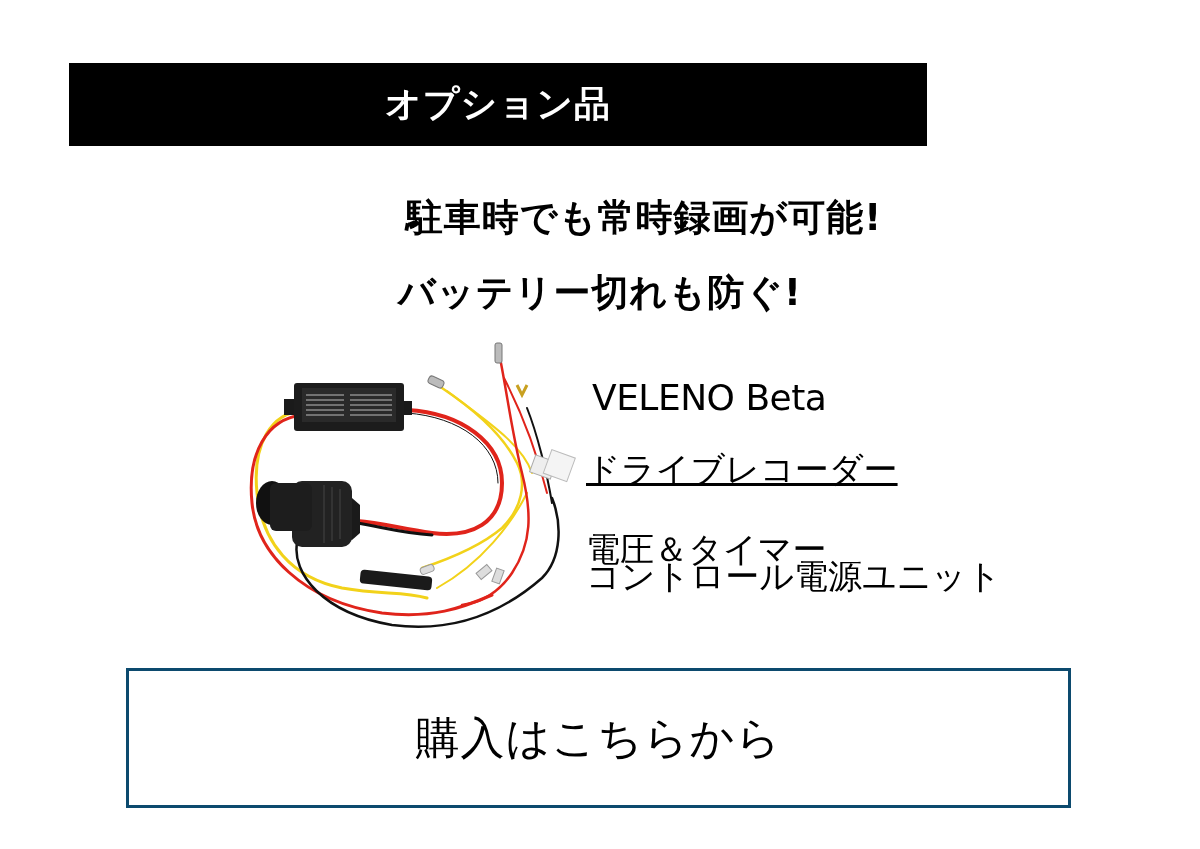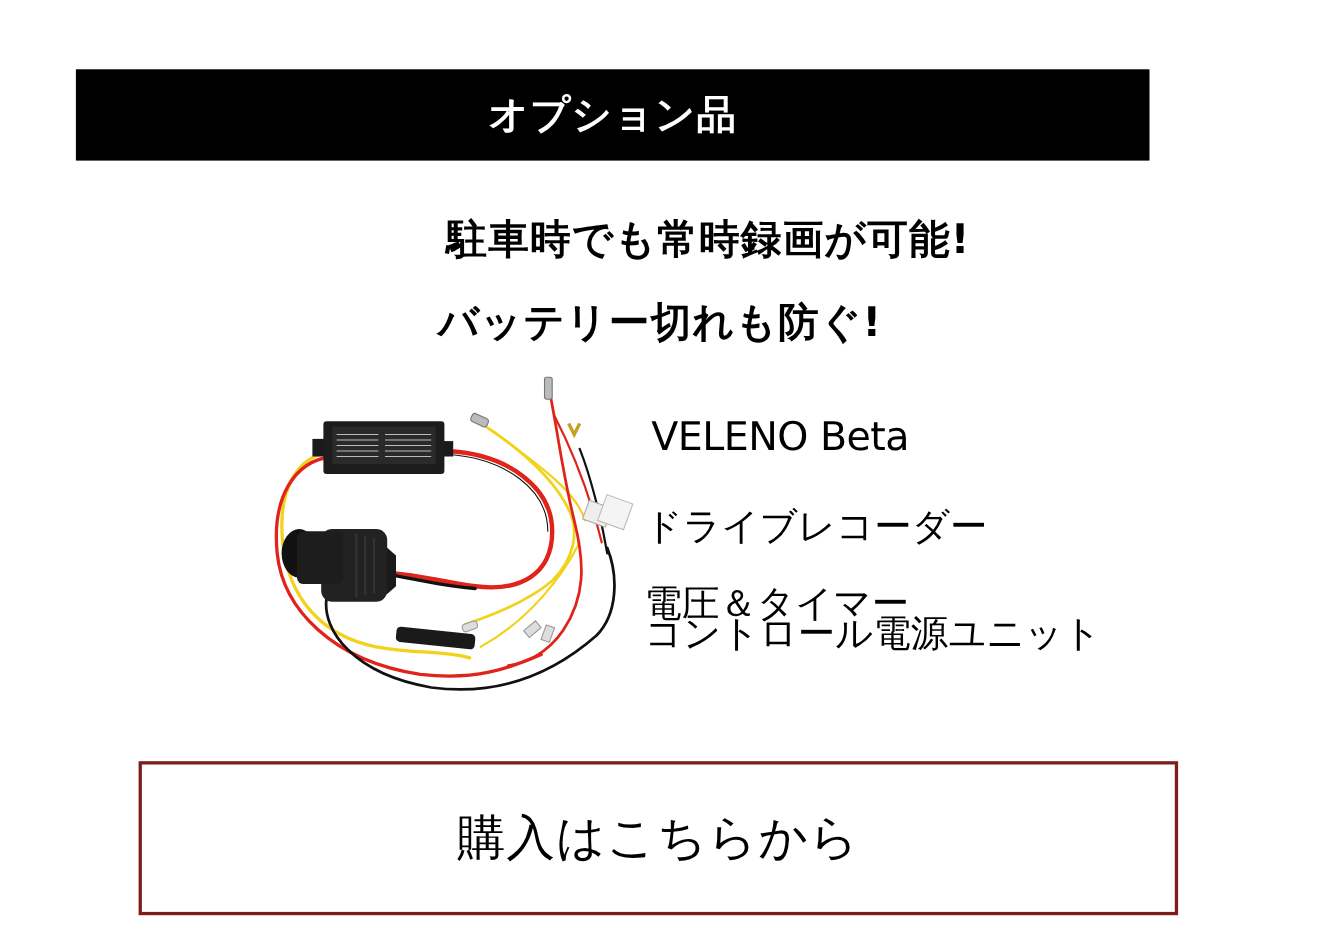--- a/index.html
+++ b/index.html
@@ -12,21 +12,21 @@
       height: 849px;
       position: relative;
       overflow: hidden;
       font-family: "DejaVu Sans", "Liberation Sans", sans-serif;
       color: #000;
     }
     .header-bar {
       position: absolute;
       left: 69px;
       top: 63px;
-      width: 976px;
+      width: 858px;
       height: 83px;
       background: #000000;
       display: flex;
       align-items: center;
       justify-content: center;
     }
     .header-title {
       color: #ffffff;
       font-size: 36px;
       font-weight: bold;
@@ -60,37 +60,36 @@
       line-height: 1;
       letter-spacing: -0.5px;
     }
     .product-desc {
       position: absolute;
       left: 586px;
       font-size: 34px;
       line-height: 1;
       letter-spacing: 0px;
     }
-    .product-desc.d1 { top: 462px; }
+    .product-desc.d1 { top: 452px; text-decoration: underline; }
     .product-desc.d2 { top: 532px; }
     .product-desc.d3 { top: 559px; text-align: center; }
 
     .buy-button {
       position: absolute;
       left: 126px;
       top: 668px;
       width: 939px;
       height: 134px;
-      border: 3px solid #7f1d1d;
+      border: 3px solid #0c4a6e;
       background: #fff;
       display: flex;
       align-items: center;
       justify-content: center;
       cursor: pointer;
-      margin-top: 24px;
     }
     .buy-label {
       font-size: 44px;
       line-height: 1;
       letter-spacing: 1px;
     }
   </style>
 </head>
 <body>
 

